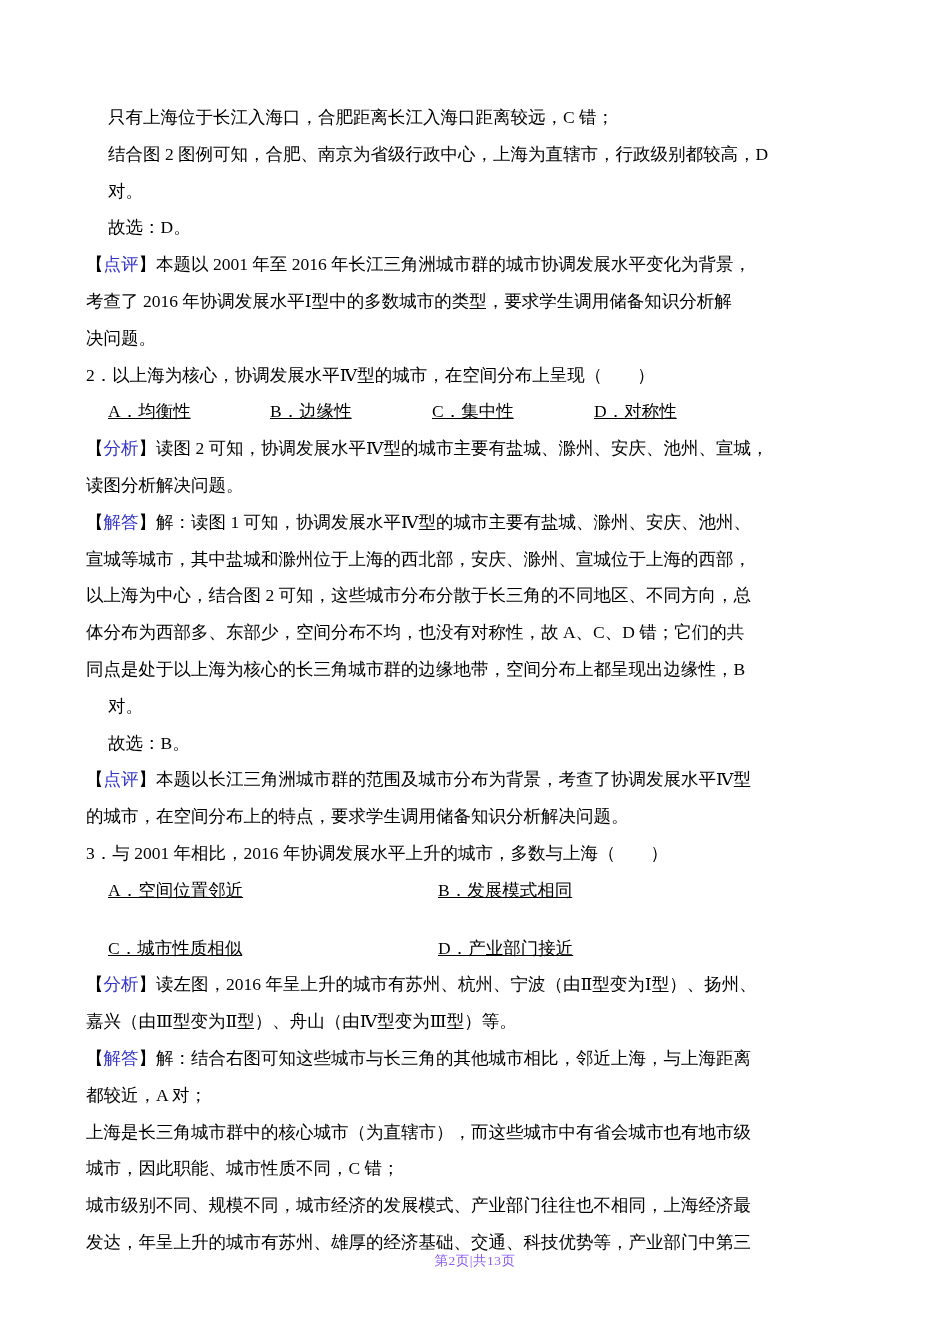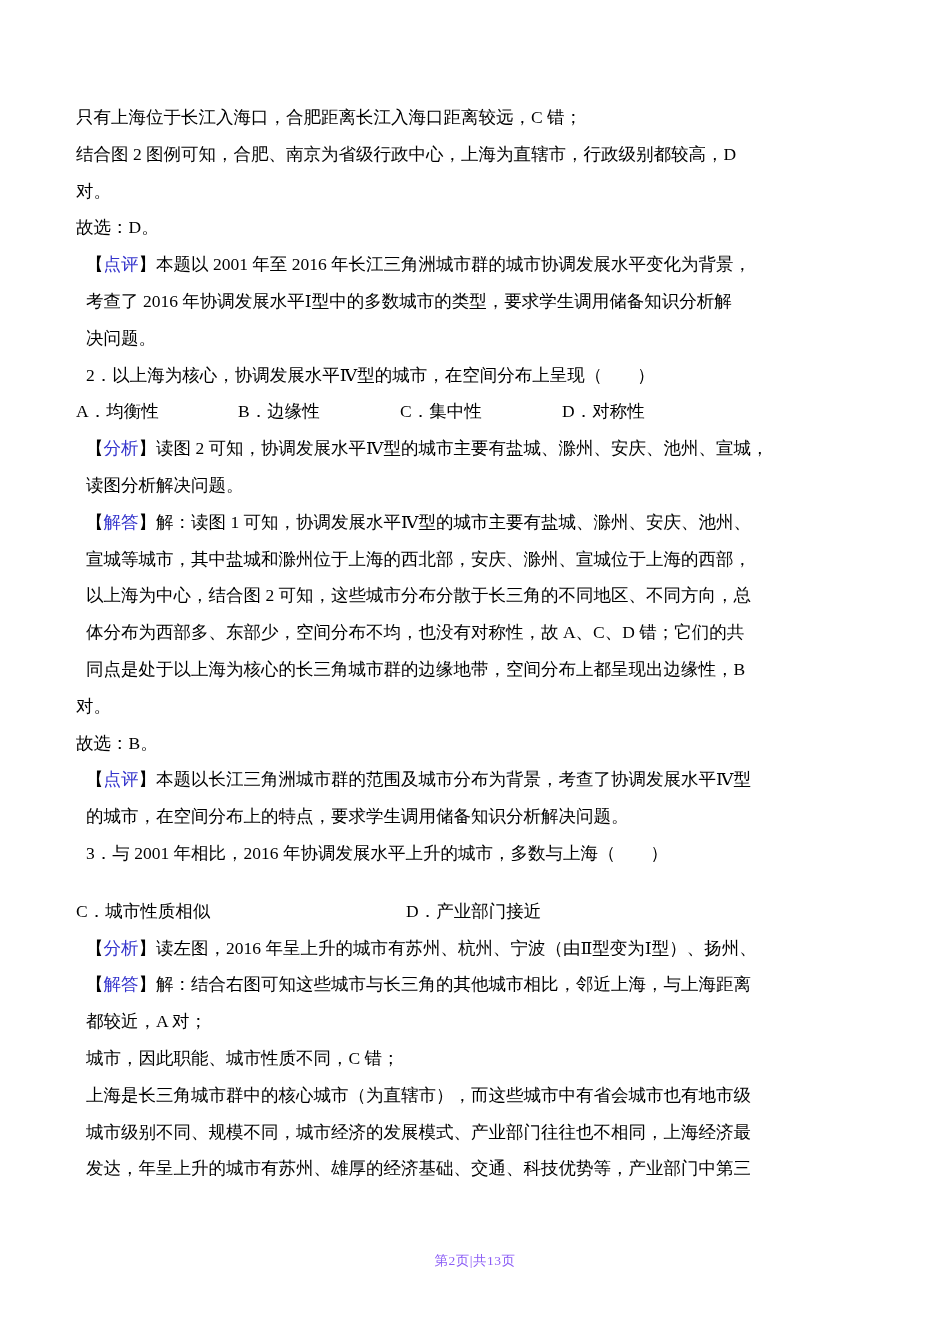--- a/index.html
+++ b/index.html
@@ -18,25 +18,26 @@
   }
   .doc-body {
     padding-top: 99px;
   }
   .line {
     font-size: 17.5px;
     line-height: 36.8px;
     white-space: pre;
   }
   .indent-1 { padding-left: 86px; }
-  .indent-2 { padding-left: 76px; }
+  .indent-2 { padding-left: 108px; }
   .label { color: #3333cc; }
   .option {
     display: inline-block;
     white-space: pre;
+    text-decoration: underline;
   }
   .footer {
     position: absolute;
     left: 0;
     right: 0;
     bottom: 74px;
     text-align: center;
     font-size: 13.5px;
     color: #8b5cf6;
     letter-spacing: 0.5px;
@@ -61,23 +62,25 @@
       <div class="line indent-1"><span>【</span><span class="label">解答</span><span>】解：读图 1 可知，协调发展水平Ⅳ型的城市主要有盐城、滁州、安庆、池州、</span></div>
       <div class="line indent-1"><span>宣城等城市，其中盐城和滁州位于上海的西北部，安庆、滁州、宣城位于上海的西部，</span></div>
       <div class="line indent-1"><span>以上海为中心，结合图 2 可知，这些城市分布分散于长三角的不同地区、不同方向，总</span></div>
       <div class="line indent-1"><span>体分布为西部多、东部少，空间分布不均，也没有对称性，故 A、C、D 错；它们的共</span></div>
       <div class="line indent-1"><span>同点是处于以上海为核心的长三角城市群的边缘地带，空间分布上都呈现出边缘性，B</span></div>
       <div class="line indent-2"><span>对。</span></div>
       <div class="line indent-2"><span>故选：B。</span></div>
       <div class="line indent-1"><span>【</span><span class="label">点评</span><span>】本题以长江三角洲城市群的范围及城市分布为背景，考查了协调发展水平Ⅳ型</span></div>
       <div class="line indent-1"><span>的城市，在空间分布上的特点，要求学生调用储备知识分析解决问题。</span></div>
       <div class="line indent-1"><span>3．与 2001 年相比，2016 年协调发展水平上升的城市，多数与上海（　　）</span></div>
+      <div class="line indent-2"><span class="option" style="width: 330px;">A．空间位置邻近</span><span class="option">B．发展模式相同</span></div>
       <div class="line indent-2"><span class="option" style="width: 330px; margin-top: 21px;">C．城市性质相似</span><span class="option">D．产业部门接近</span></div>
       <div class="line indent-1"><span>【</span><span class="label">分析</span><span>】读左图，2016 年呈上升的城市有苏州、杭州、宁波（由Ⅱ型变为Ⅰ型）、扬州、</span></div>
+      <div class="line indent-1"><span>嘉兴（由Ⅲ型变为Ⅱ型）、舟山（由Ⅳ型变为Ⅲ型）等。</span></div>
       <div class="line indent-1"><span>【</span><span class="label">解答</span><span>】解：结合右图可知这些城市与长三角的其他城市相比，邻近上海，与上海距离</span></div>
       <div class="line indent-1"><span>都较近，A 对；</span></div>
+      <div class="line indent-1"><span>上海是长三角城市群中的核心城市（为直辖市），而这些城市中有省会城市也有地市级</span></div>
       <div class="line indent-1"><span>城市，因此职能、城市性质不同，C 错；</span></div>
-      <div class="line indent-1"><span>上海是长三角城市群中的核心城市（为直辖市），而这些城市中有省会城市也有地市级</span></div>
       <div class="line indent-1"><span>城市级别不同、规模不同，城市经济的发展模式、产业部门往往也不相同，上海经济最</span></div>
       <div class="line indent-1"><span>发达，年呈上升的城市有苏州、雄厚的经济基础、交通、科技优势等，产业部门中第三</span></div>
     </div>
   <div class="footer">第2页|共13页</div>
 </div>
 
 </body></html>

